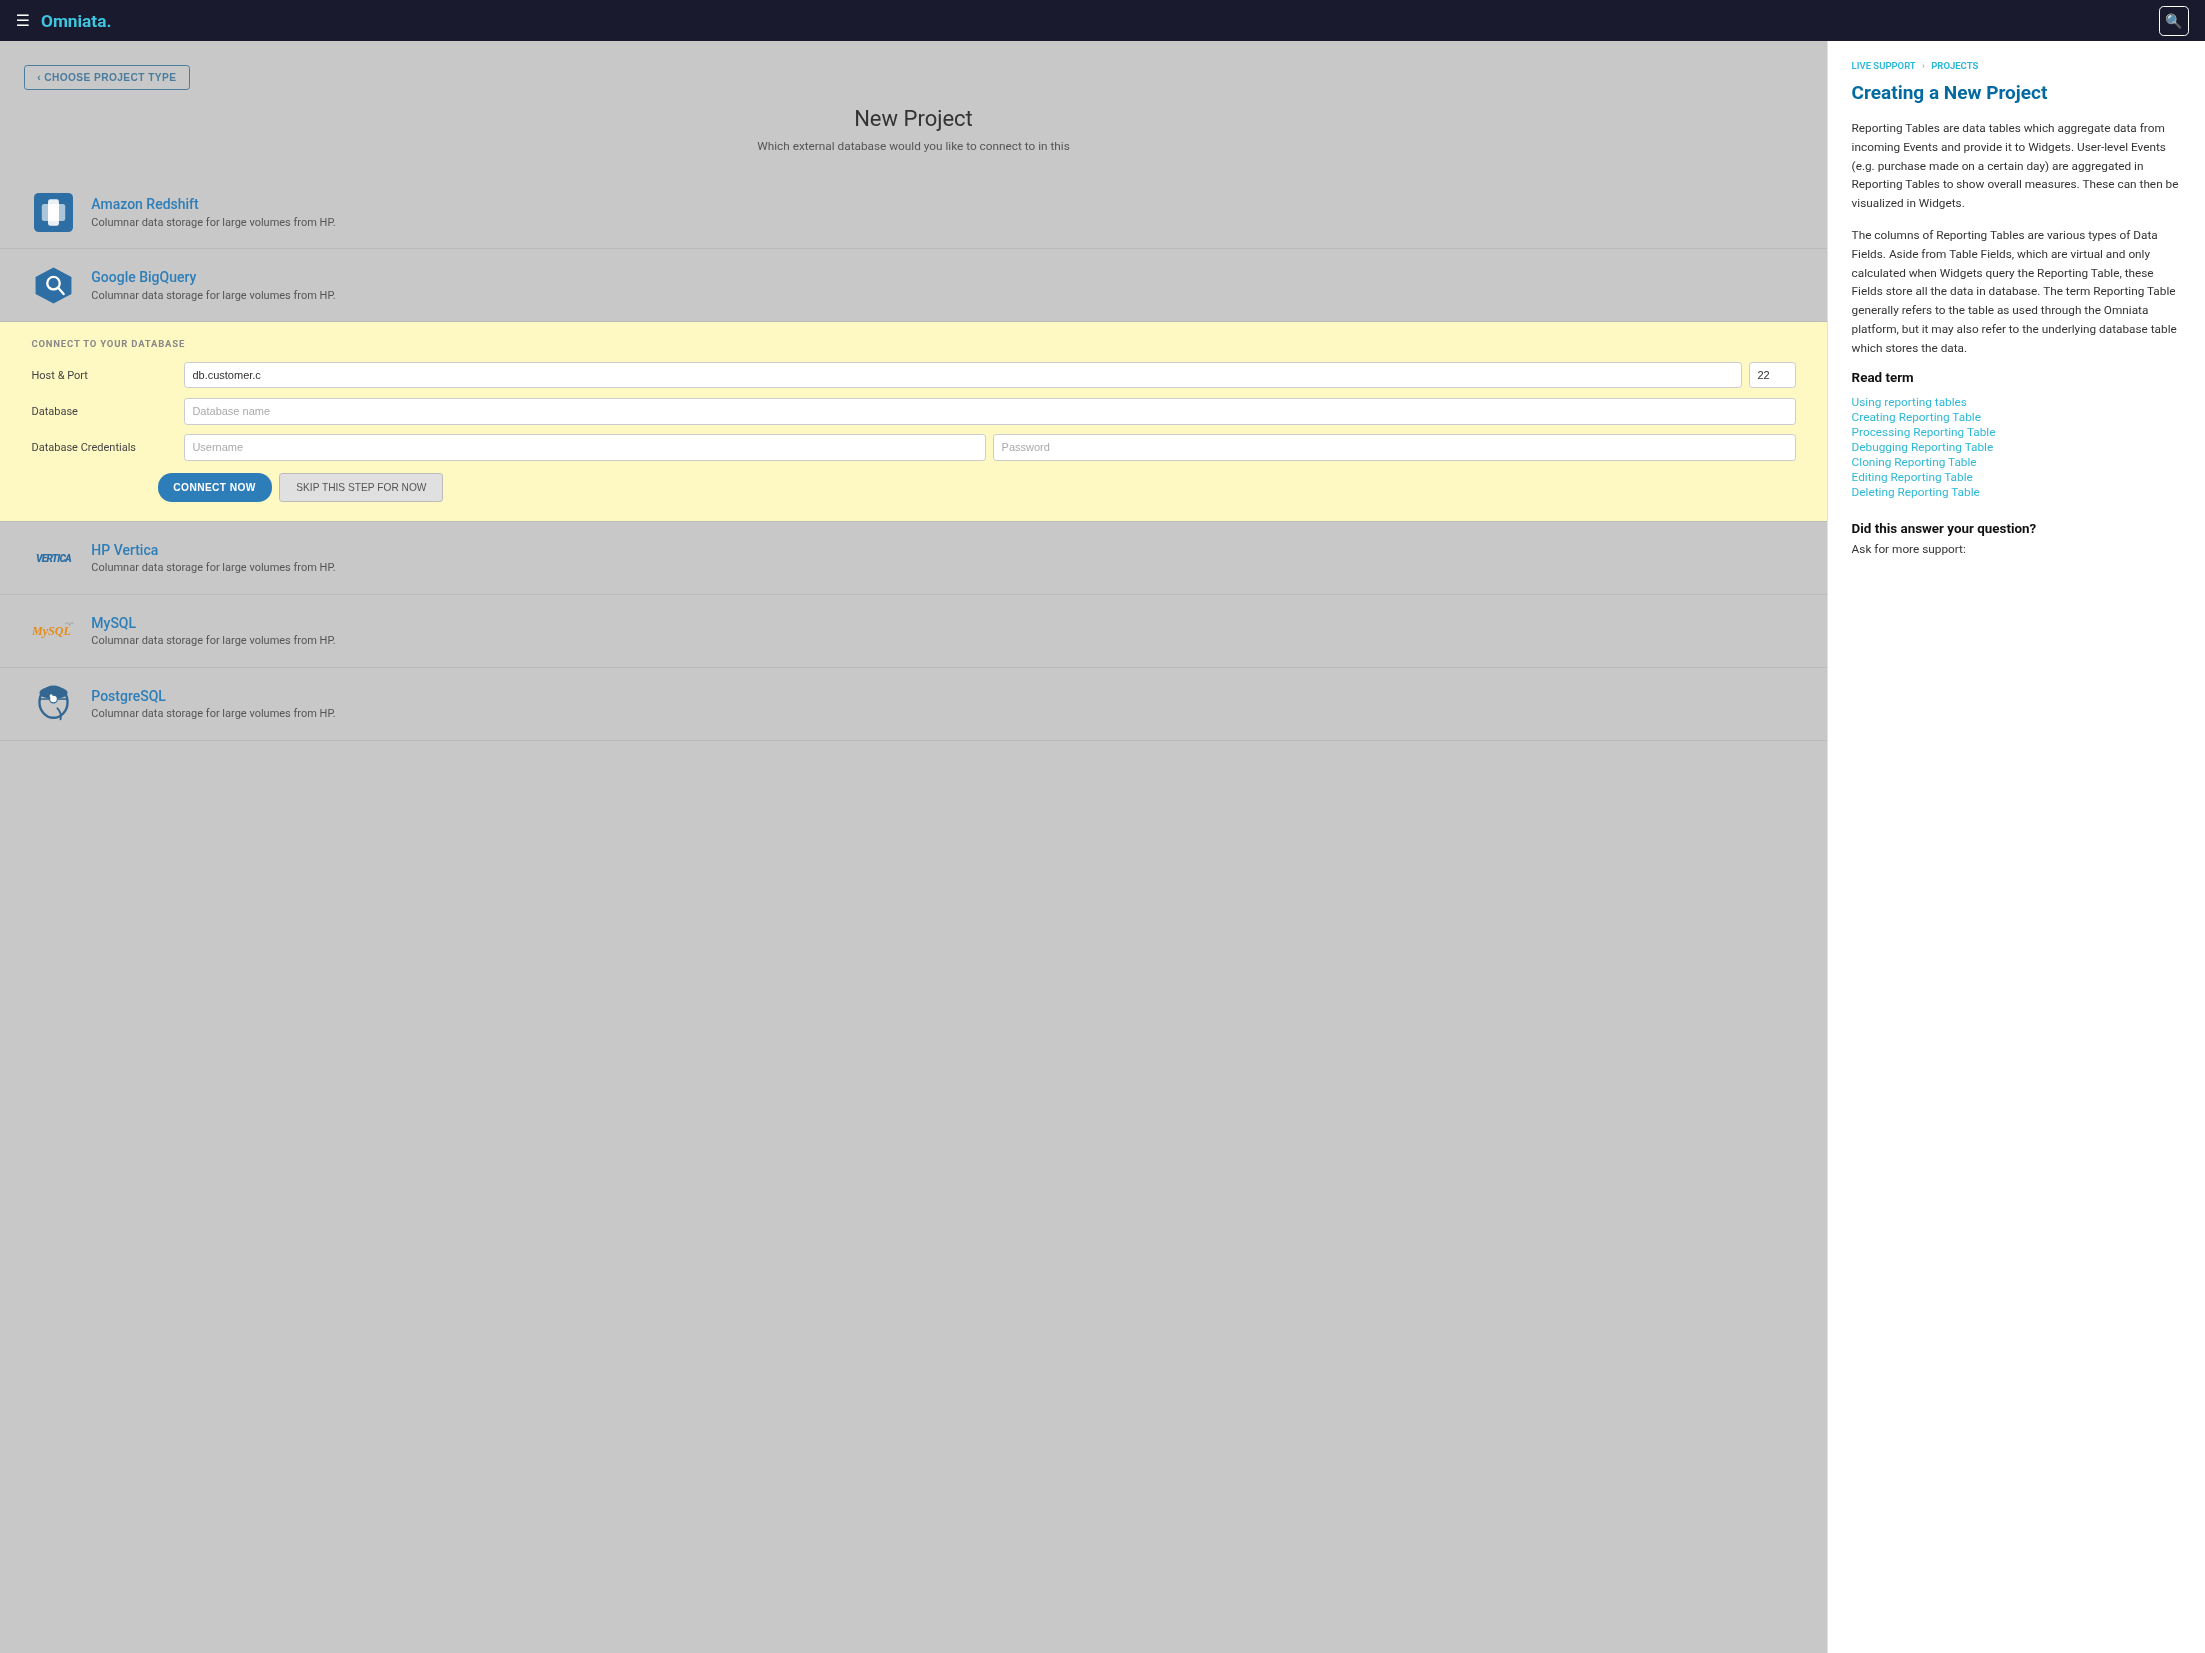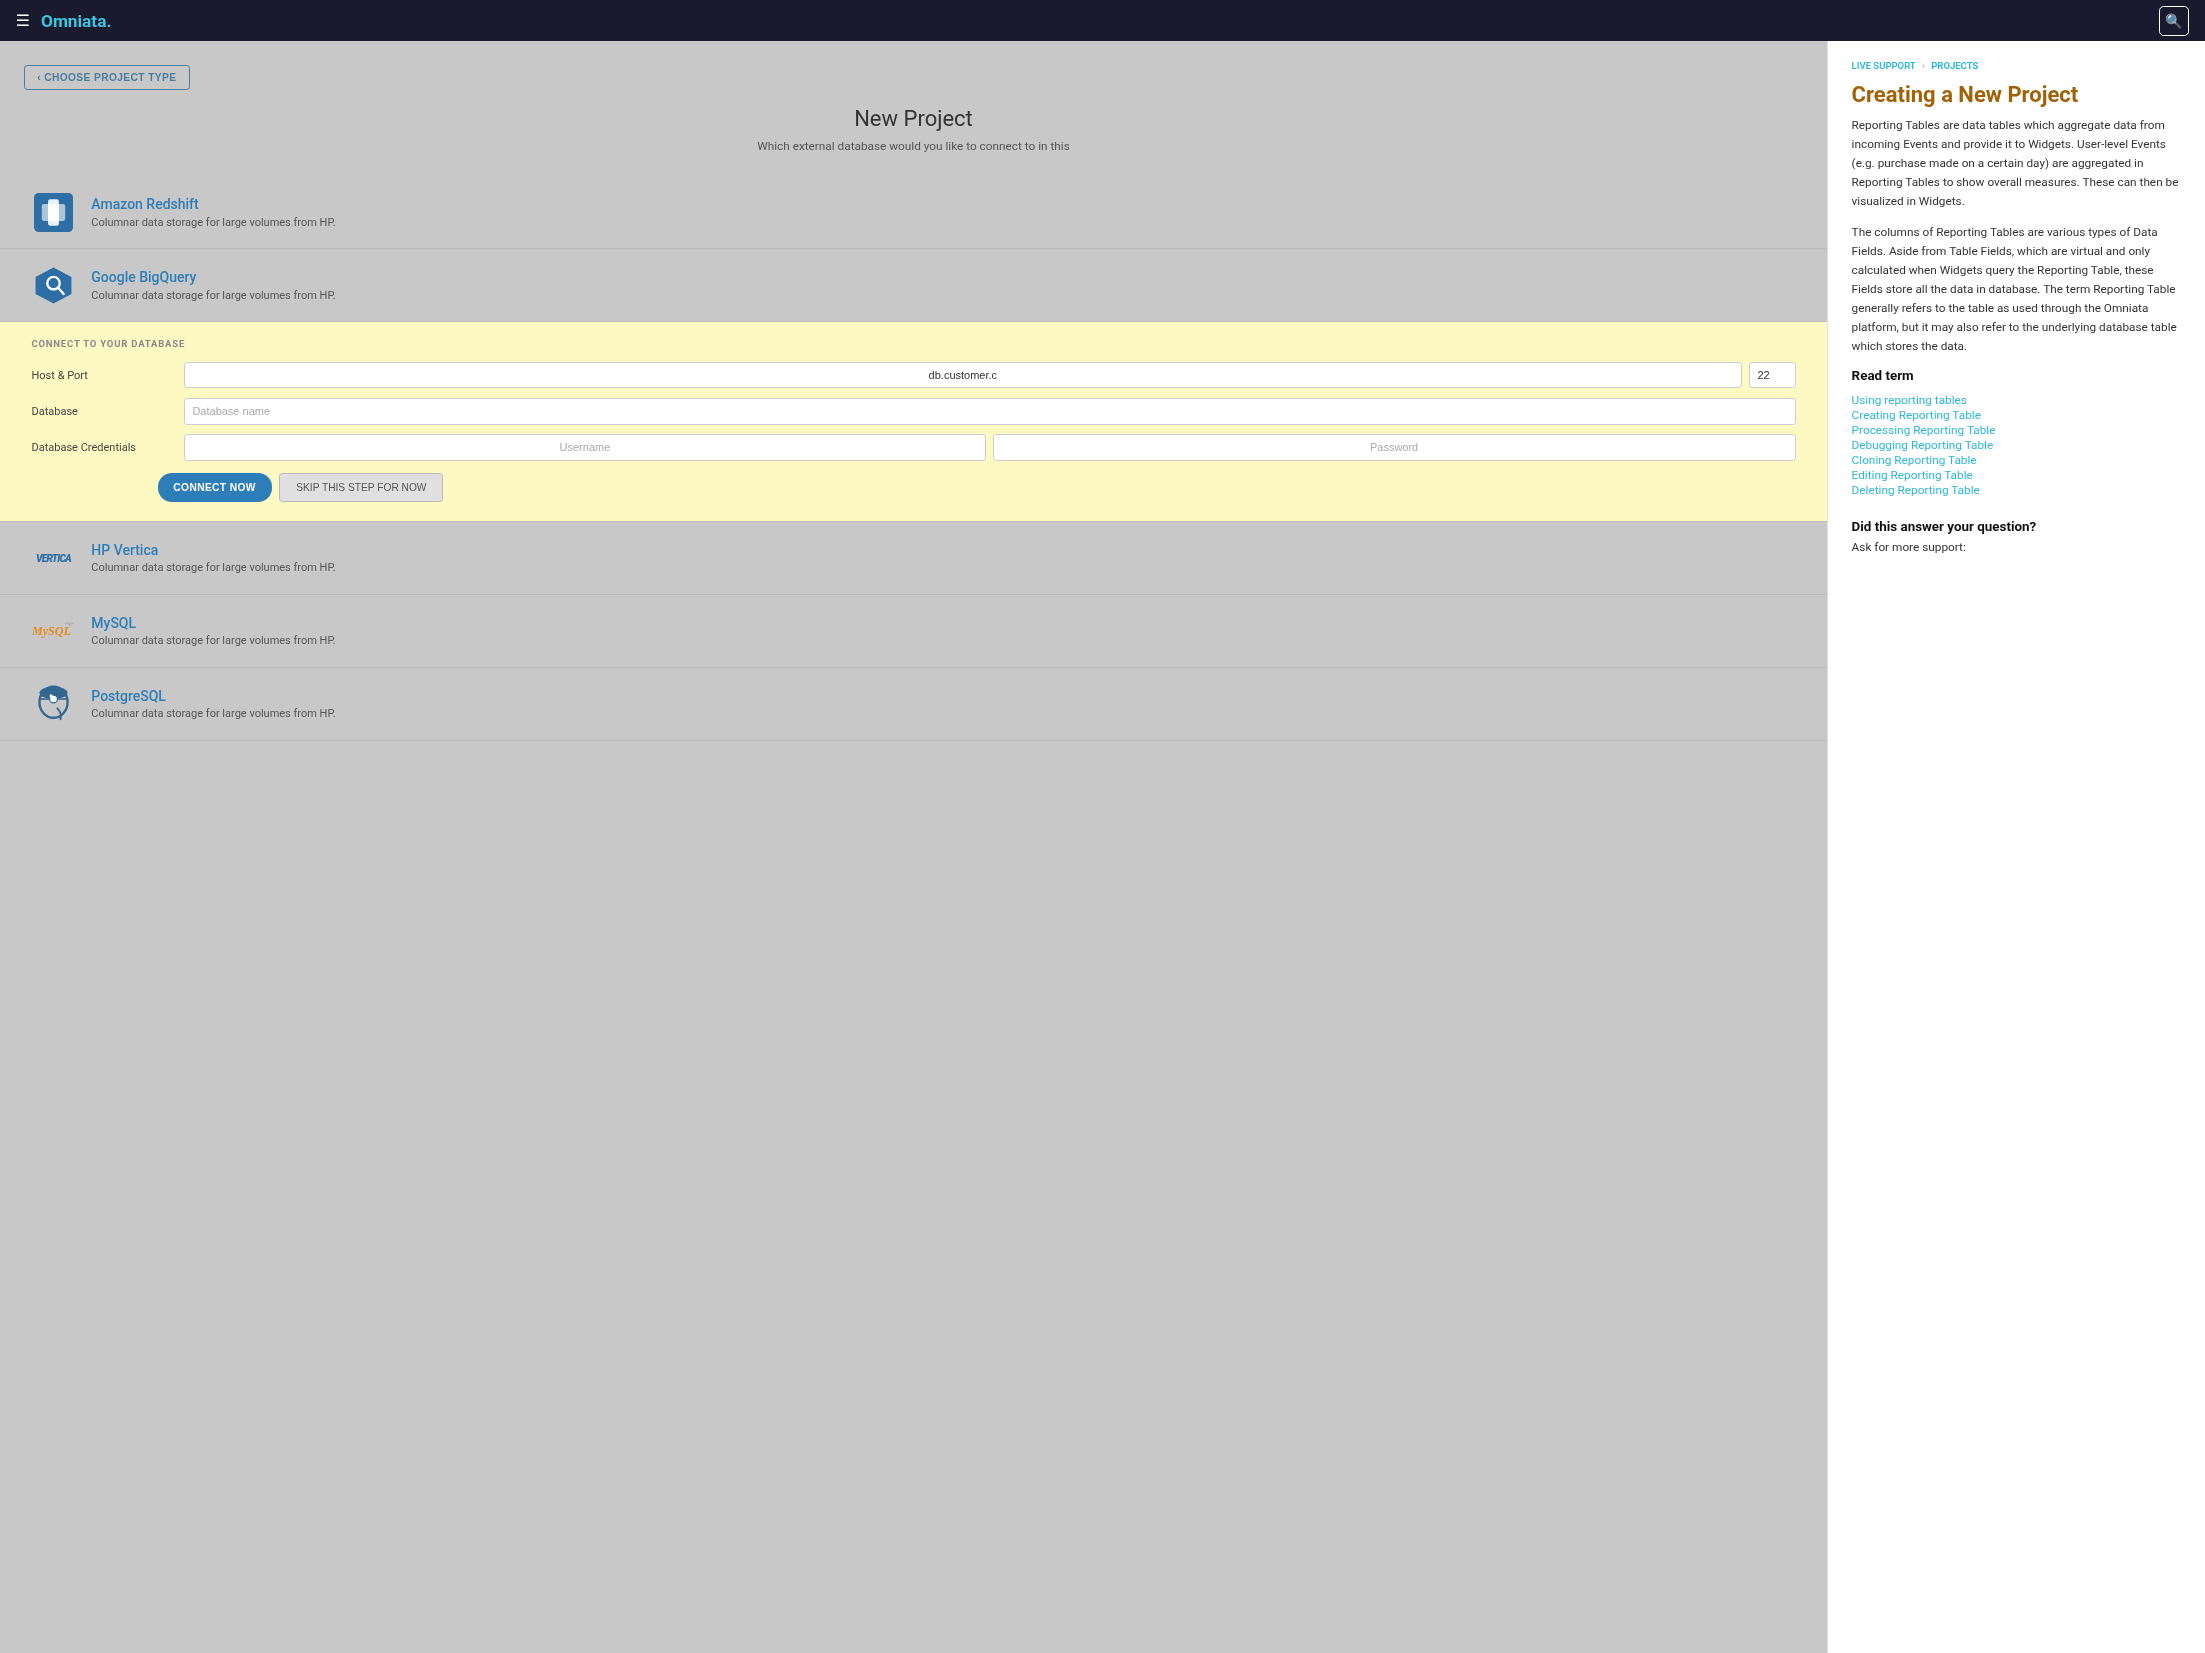--- a/index.html
+++ b/index.html
@@ -124,21 +124,21 @@
     }
     .form-row .inputs { display: flex; gap: 6.3px; flex: 1; }
     .form-row input {
       background: white;
       border: 0.8px solid #ccc;
       border-radius: 3.2px;
       padding: 6.3px 7.9px;
       font-size: 11px;
       color: #333;
     }
-    .form-row input.main-input { flex: 1; text-align: center; }
+    .form-row input.main-input { flex: 1; }
     .form-row input.port-input { width: 47px; }
     .form-row input.db-input { flex: 1; }
     .form-row input::placeholder { color: #aaa; }
 
     .form-actions {
       display: flex;
       gap: 7.9px;
       margin-top: 12.6px;
       justify-content: flex-start;
       margin-left: 126px;
@@ -186,24 +186,24 @@
       align-items: center;
       gap: 6.3px;
       margin-bottom: 11px;
       font-size: 10.2px;
     }
     .breadcrumb .live-support { color: #2db8d8; text-transform: uppercase; font-weight: 600; font-size: 9.5px; cursor: pointer; }
     .breadcrumb .chevron { color: #999; font-size: 9.5px; }
     .breadcrumb .projects { color: #2db8d8; text-transform: uppercase; font-weight: 700; font-size: 9.5px; cursor: pointer; }
 
     .right-panel h1 {
-      font-size: 22px;
+      font-size: 19px;
       font-weight: 700;
-      color: #a16207;
-      margin-bottom: 8px;
+      color: #0369a1;
+      margin-bottom: 14px;
       line-height: 1.2;
     }
 
     .right-panel .description {
       font-size: 11.8px;
       color: #333;
       line-height: 1.6;
       margin-bottom: 12.6px;
     }
 

